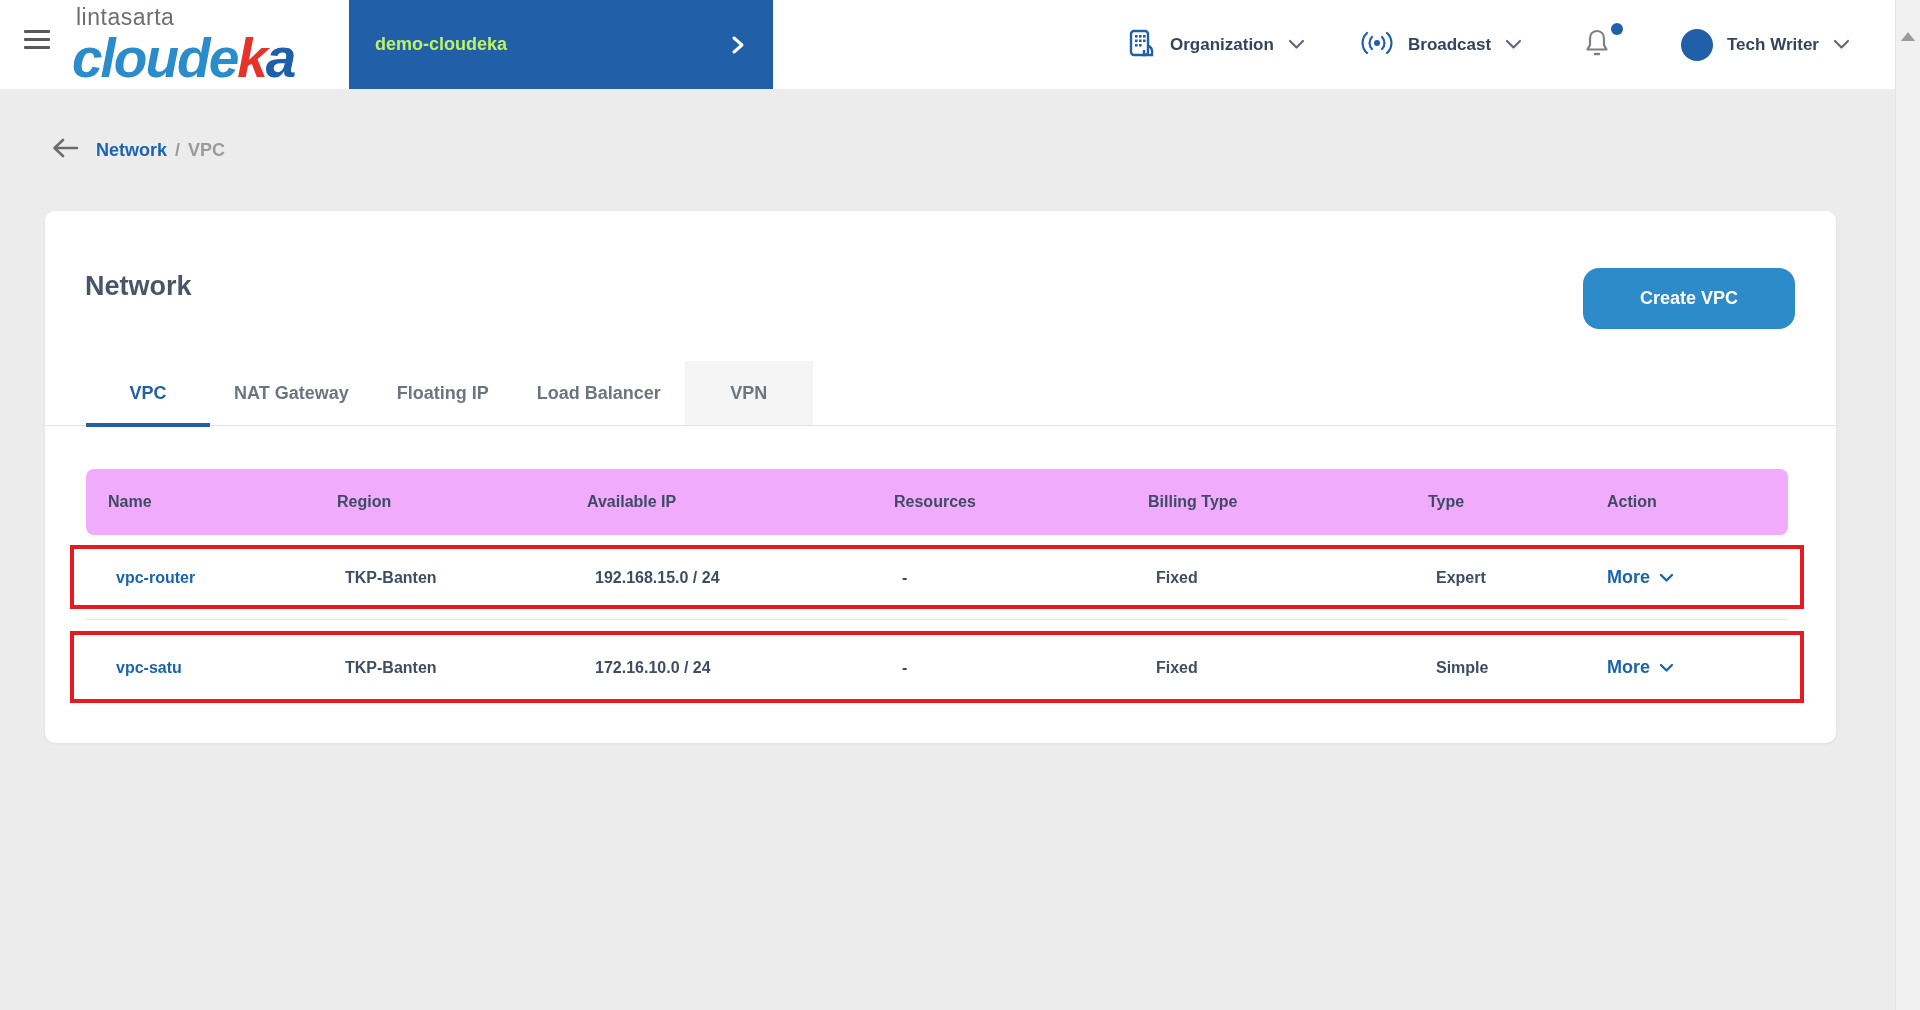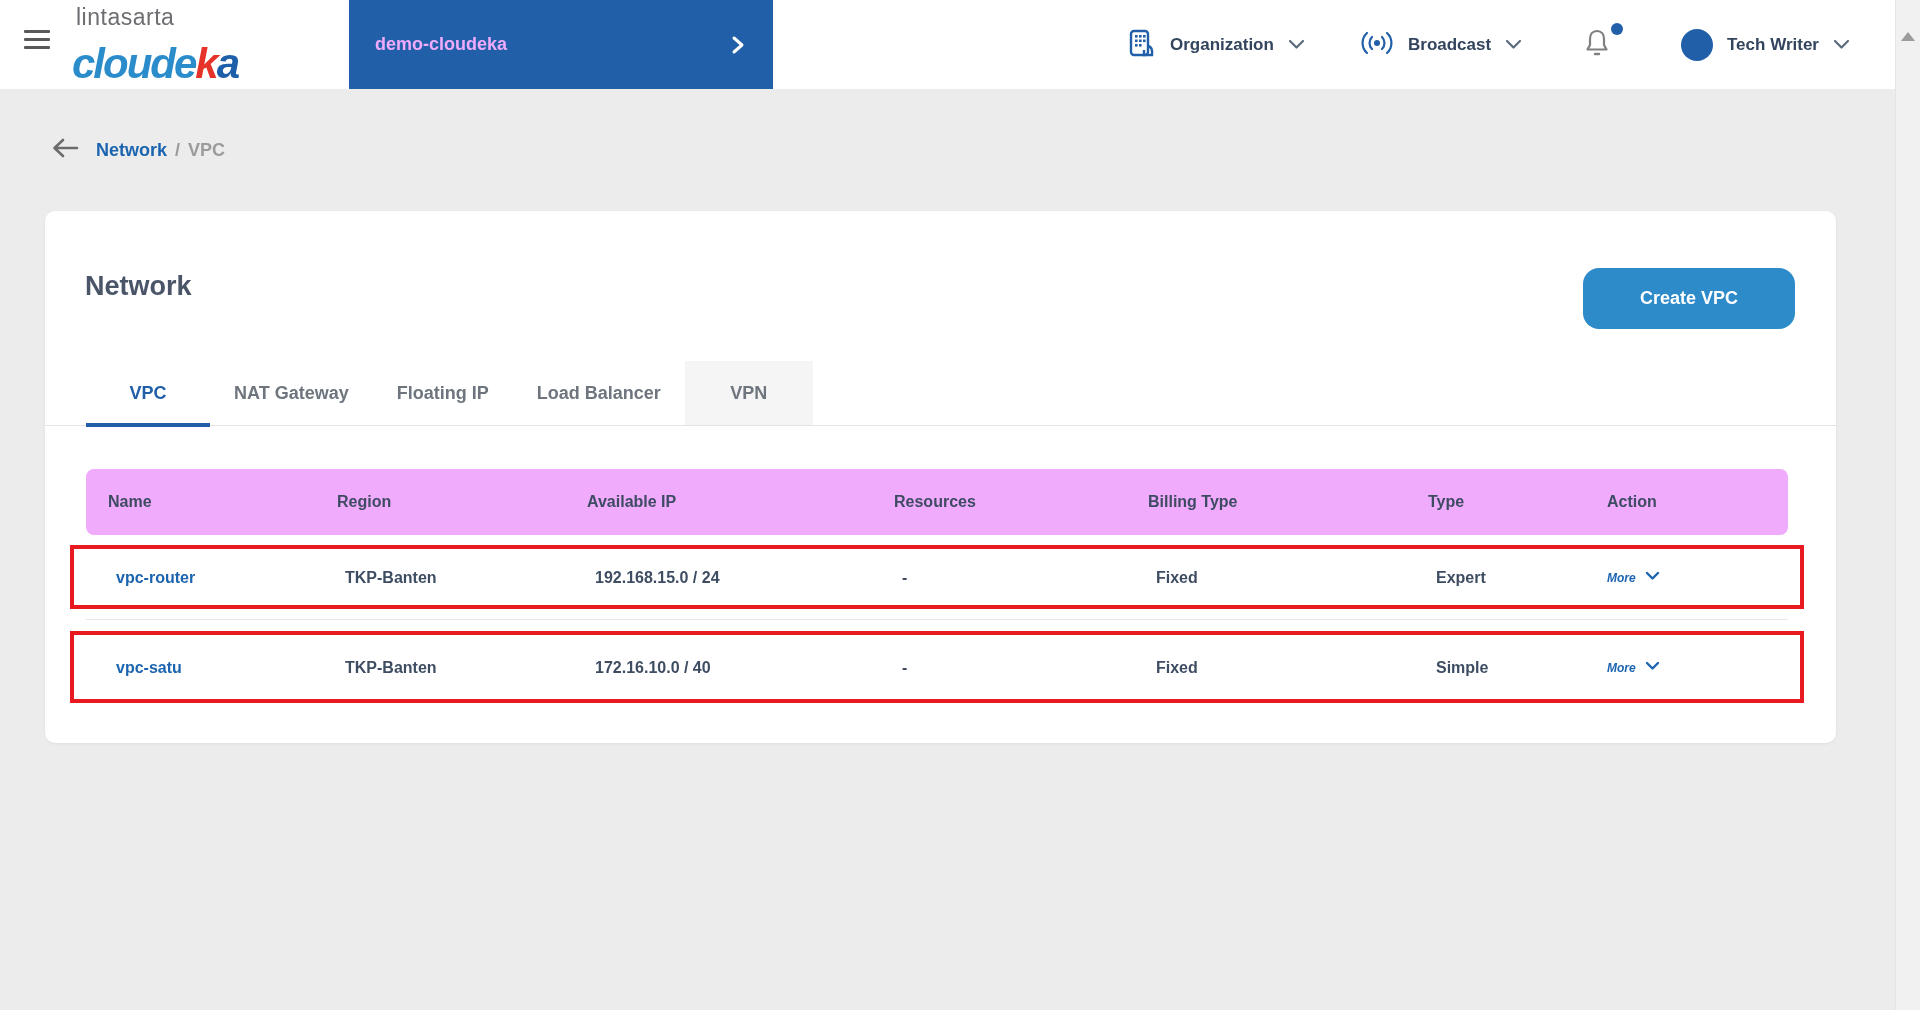--- a/index.html
+++ b/index.html
@@ -6,27 +6,27 @@
   html,body { background:#d8d8d8; }
   body { font-family:"Liberation Sans", sans-serif; }
   .screen { position:relative; width:1920px; height:1010px; background:#ececec; overflow:hidden; }
 
   
   .topbar { position:absolute; left:0; top:0; width:1920px; height:89px; background:#ffffff; }
   .hamburger { position:absolute; left:24px; top:30px; width:26px; height:22px; cursor:pointer; }
   .hamburger span { display:block; width:26px; height:3px; background:#58595b; margin-bottom:5px; border-radius:1px; }
   .logo { position:absolute; left:72px; top:6px; line-height:1; }
   .logo-top { font-size:23px; color:#6d6e71; letter-spacing:0.5px; display:block; margin-left:4px; }
-  .logo-brand { display:block; font-size:42px; font-weight:800; font-style:italic; letter-spacing:-2px; margin-top:14px; }
+  .logo-brand { display:block; font-size:55px; font-weight:800; font-style:italic; letter-spacing:-2px; margin-top:2px; }
   .brand-blue { color:#2a8ccb; }
   .brand-red { color:#e5332a; }
   .brand-dark { color:#1d5fa9; }
 
   .banner { position:absolute; left:349px; top:0; width:424px; height:89px; background:#2160a8; display:flex; align-items:center; cursor:pointer; }
-  .banner-label { color:#f0abfc; font-size:18px; font-weight:700; margin-left:26px; }
+  .banner-label { color:#bef264; font-size:18px; font-weight:700; margin-left:26px; }
   .banner-chevron { margin-left:auto; margin-right:28px; display:flex; }
 
   .hdr-group { position:absolute; top:0; height:89px; display:flex; align-items:center; gap:14px; cursor:pointer; }
   .hdr-label { font-size:17px; font-weight:700; color:#33455e; }
   .g-org { left:1128px; }
   .g-bcast { left:1360px; }
   .g-bell { left:1583px; }
   .g-user { left:1681px; }
   .bell-wrap { position:relative; display:flex; }
   .bell-dot { position:absolute; top:-4px; right:-12px; width:12px; height:12px; border-radius:50%; background:#2160a8; }
@@ -57,21 +57,21 @@
 
   
   .grid { display:grid; grid-template-columns:229px 250px 307px 254px 280px 179px auto; align-items:center; height:100%; padding-left:22px; }
   .thead { position:absolute; left:41px; top:258px; width:1702px; height:66px; background:#f0abfc; border-radius:8px; }
   .th { font-size:16px; font-weight:700; color:#3e4b63; }
   .trow { position:absolute; left:41px; width:1702px; }
   .trow1 { top:335px; height:63px; }
   .trow2 { top:421px; height:71px; }
   .td { font-size:16px; font-weight:700; color:#3f4d63;margin-left:8px; }
   .td-link { color:#1b64b0; cursor:pointer; }
-  .td-more { display:flex; gap:9px; color:#1b64b0; cursor:pointer; font-size:12px; font-weight:700;font-style:italic; }
+  .td-more { display:flex; align-items:center; gap:9px; color:#1b64b0; cursor:pointer; font-size:18px; font-weight:700; }
   .divider { position:absolute; left:41px; top:408px; width:1702px; height:1px; background:#e7e7e7; }
 
   
   .hl-box { position:absolute; left:25px; width:1734px; border:4px solid #e8191f; pointer-events:none; }
   .hl1 { top:334px; height:64px; }
   .hl2 { top:420px; height:72px; }
 </style>
 </head>
 <body>
 
@@ -217,21 +217,21 @@
         </span>
       </div>
     </div>
 
     <div class="divider"></div>
 
     <div class="trow trow2">
       <div class="grid">
         <span class="td td-link">vpc-satu</span>
         <span class="td">TKP-Banten</span>
-        <span class="td">172.16.10.0 / 40</span>
+        <span class="td">172.16.10.0 / 24</span>
         <span class="td">-</span>
         <span class="td">Fixed</span>
         <span class="td">Simple</span>
         <span class="td-more">
           <span>More</span>
           <svg width="15" height="10" viewBox="0 0 15 10">
               <polyline points="2,2 7.5,7.5 13,2" fill="none" stroke="#1b64b0" stroke-width="2.4" stroke-linecap="round" stroke-linejoin="round"></polyline>
             </svg>
         </span>
       </div>

